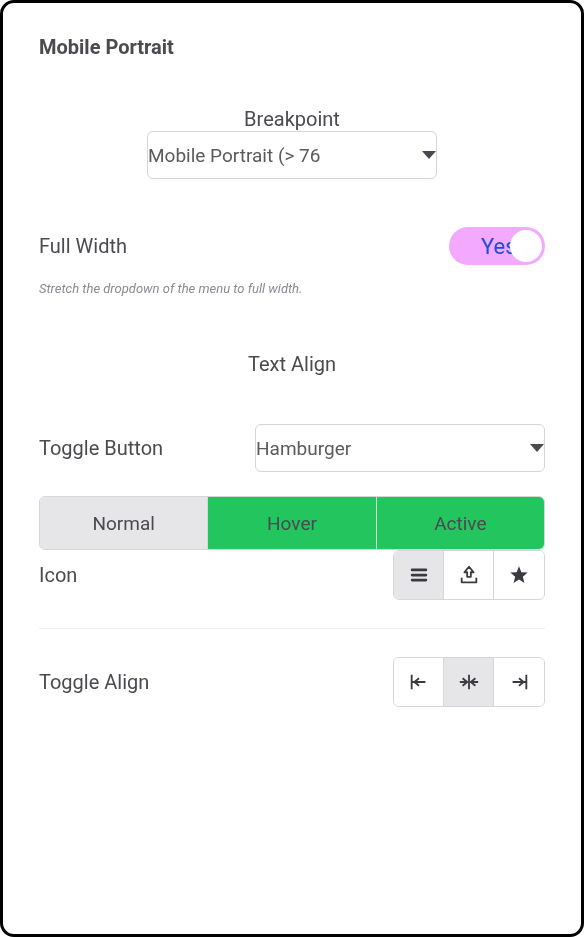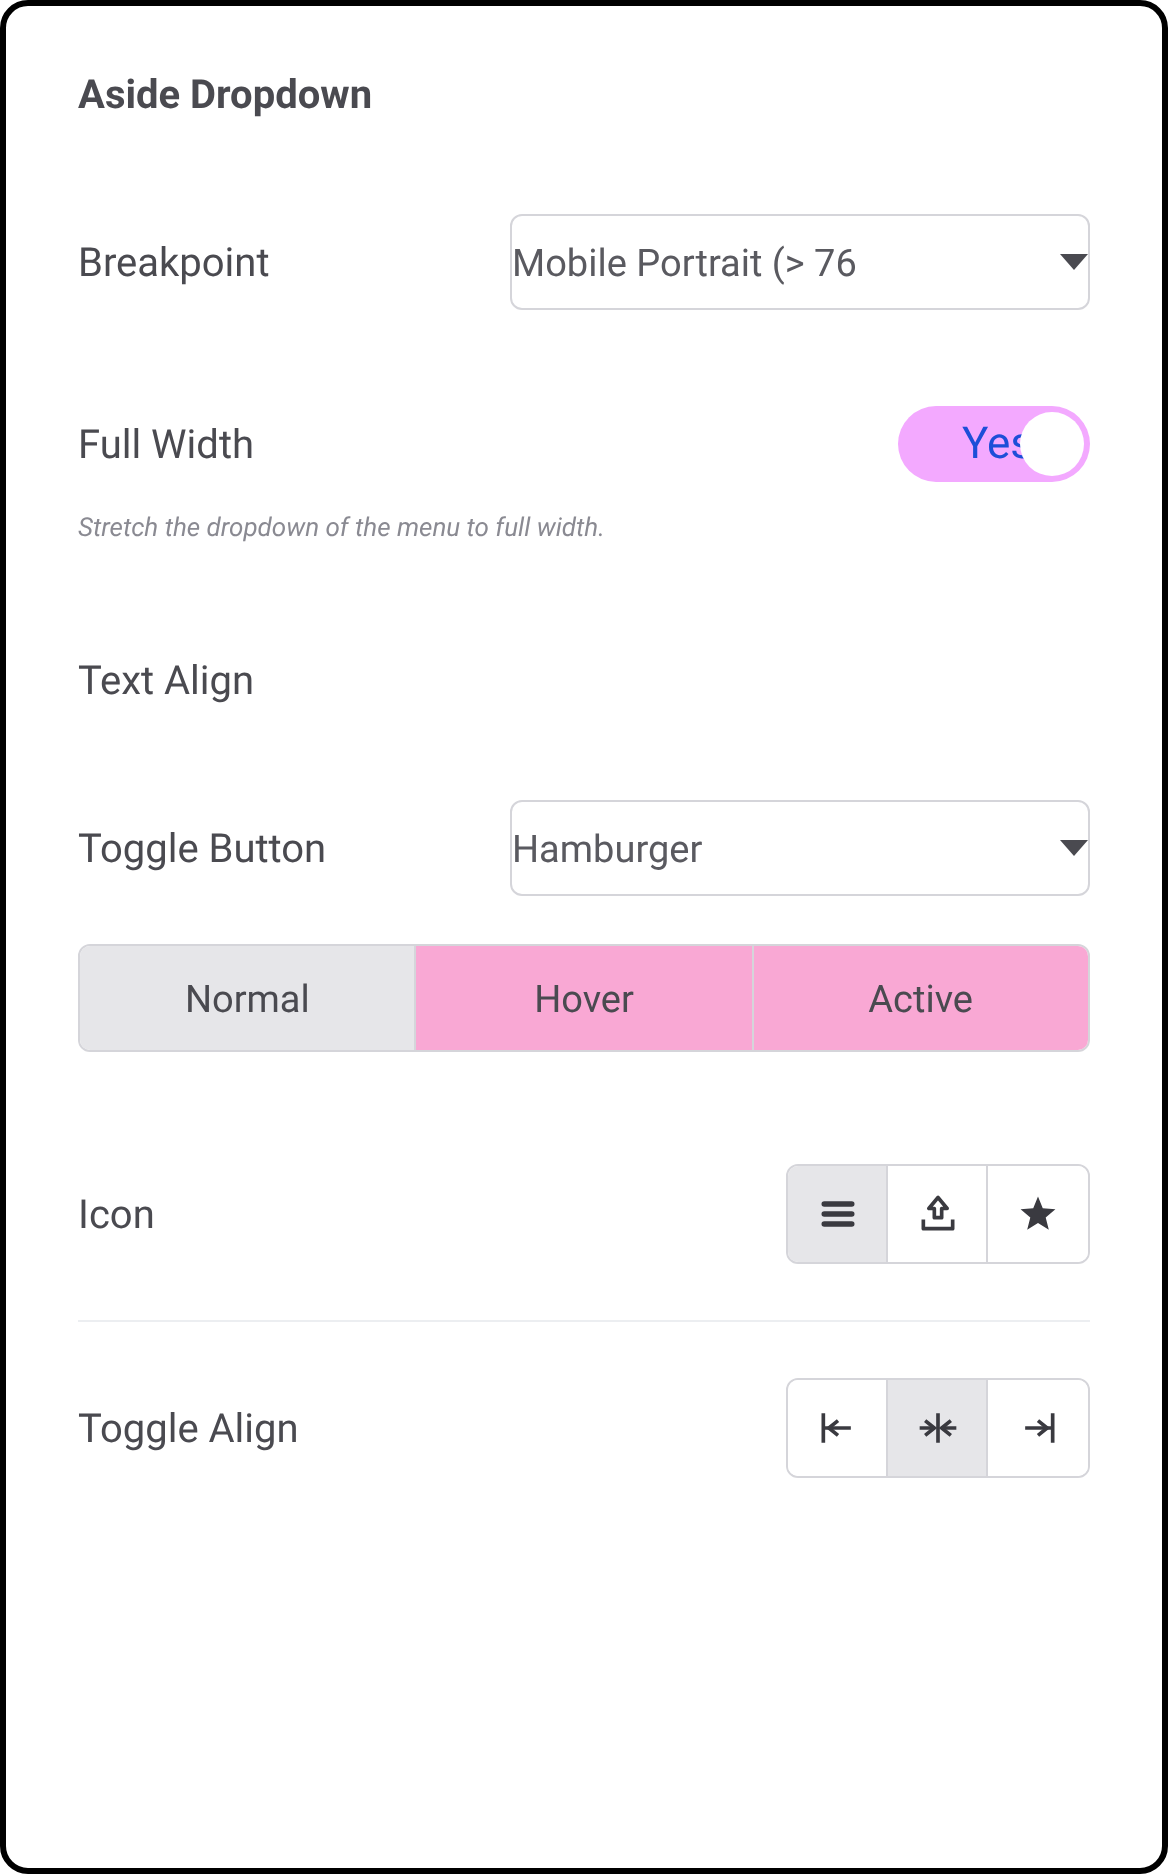--- a/index.html
+++ b/index.html
@@ -21,21 +21,21 @@
       font-weight: 700;
       color: #4a4a50;
       margin-bottom: 48px;
     }
     .row {
       display: flex;
       align-items: center;
       justify-content: space-between;
       margin-bottom: 16px;
     }
-    .row-gap-lg { margin-bottom: 48px; }
+    .row-gap-lg { margin-bottom: 48px; flex-direction: column; }
     .row-gap-md { margin-bottom: 24px; }
     .label {
       font-size: 20px;
       color: #4a4a50;
       font-weight: 400;
     }
     .select {
       display: flex;
       align-items: center;
       justify-content: space-between;
@@ -90,31 +90,30 @@
       font-style: italic;
       color: #8a8a92;
       margin-bottom: 56px;
     }
     .tab-group {
       display: flex;
       width: 100%;
       border: 1px solid #d5d5da;
       border-radius: 6px;
       overflow: hidden;
-      margin-bottom: 56px;
     }
     .tab {
       flex: 1;
       height: 52px;
       display: flex;
       align-items: center;
       justify-content: center;
       font-size: 19px;
       color: #4a4a50;
-      background: #f9a8d4;
+      background: #22c55e;
       cursor: pointer;
       border-right: 1px solid #d5d5da;
     }
     .tab:last-child { border-right: none; }
     .tab.active { background: #e6e6e9; }
     .icon-group {
       display: flex;
       border: 1px solid #d5d5da;
       border-radius: 6px;
       overflow: hidden;
@@ -136,21 +135,21 @@
       border-top: 1px solid #eceef1;
       margin: 28px 0;
     }
     svg { display: block; }
   </style>
 </head>
 <body>
 
 <div class="panel">
 
-  <div class="section-title">Aside Dropdown</div>
+  <div class="section-title">Mobile Portrait</div>
 
   <div class="row row-gap-lg">
     <div class="label">Breakpoint</div>
     <div class="select">
       <span class="select-text">Mobile Portrait (&gt; 76</span>
       <span class="caret"></span>
     </div>
   </div>
 
   <div class="row">

